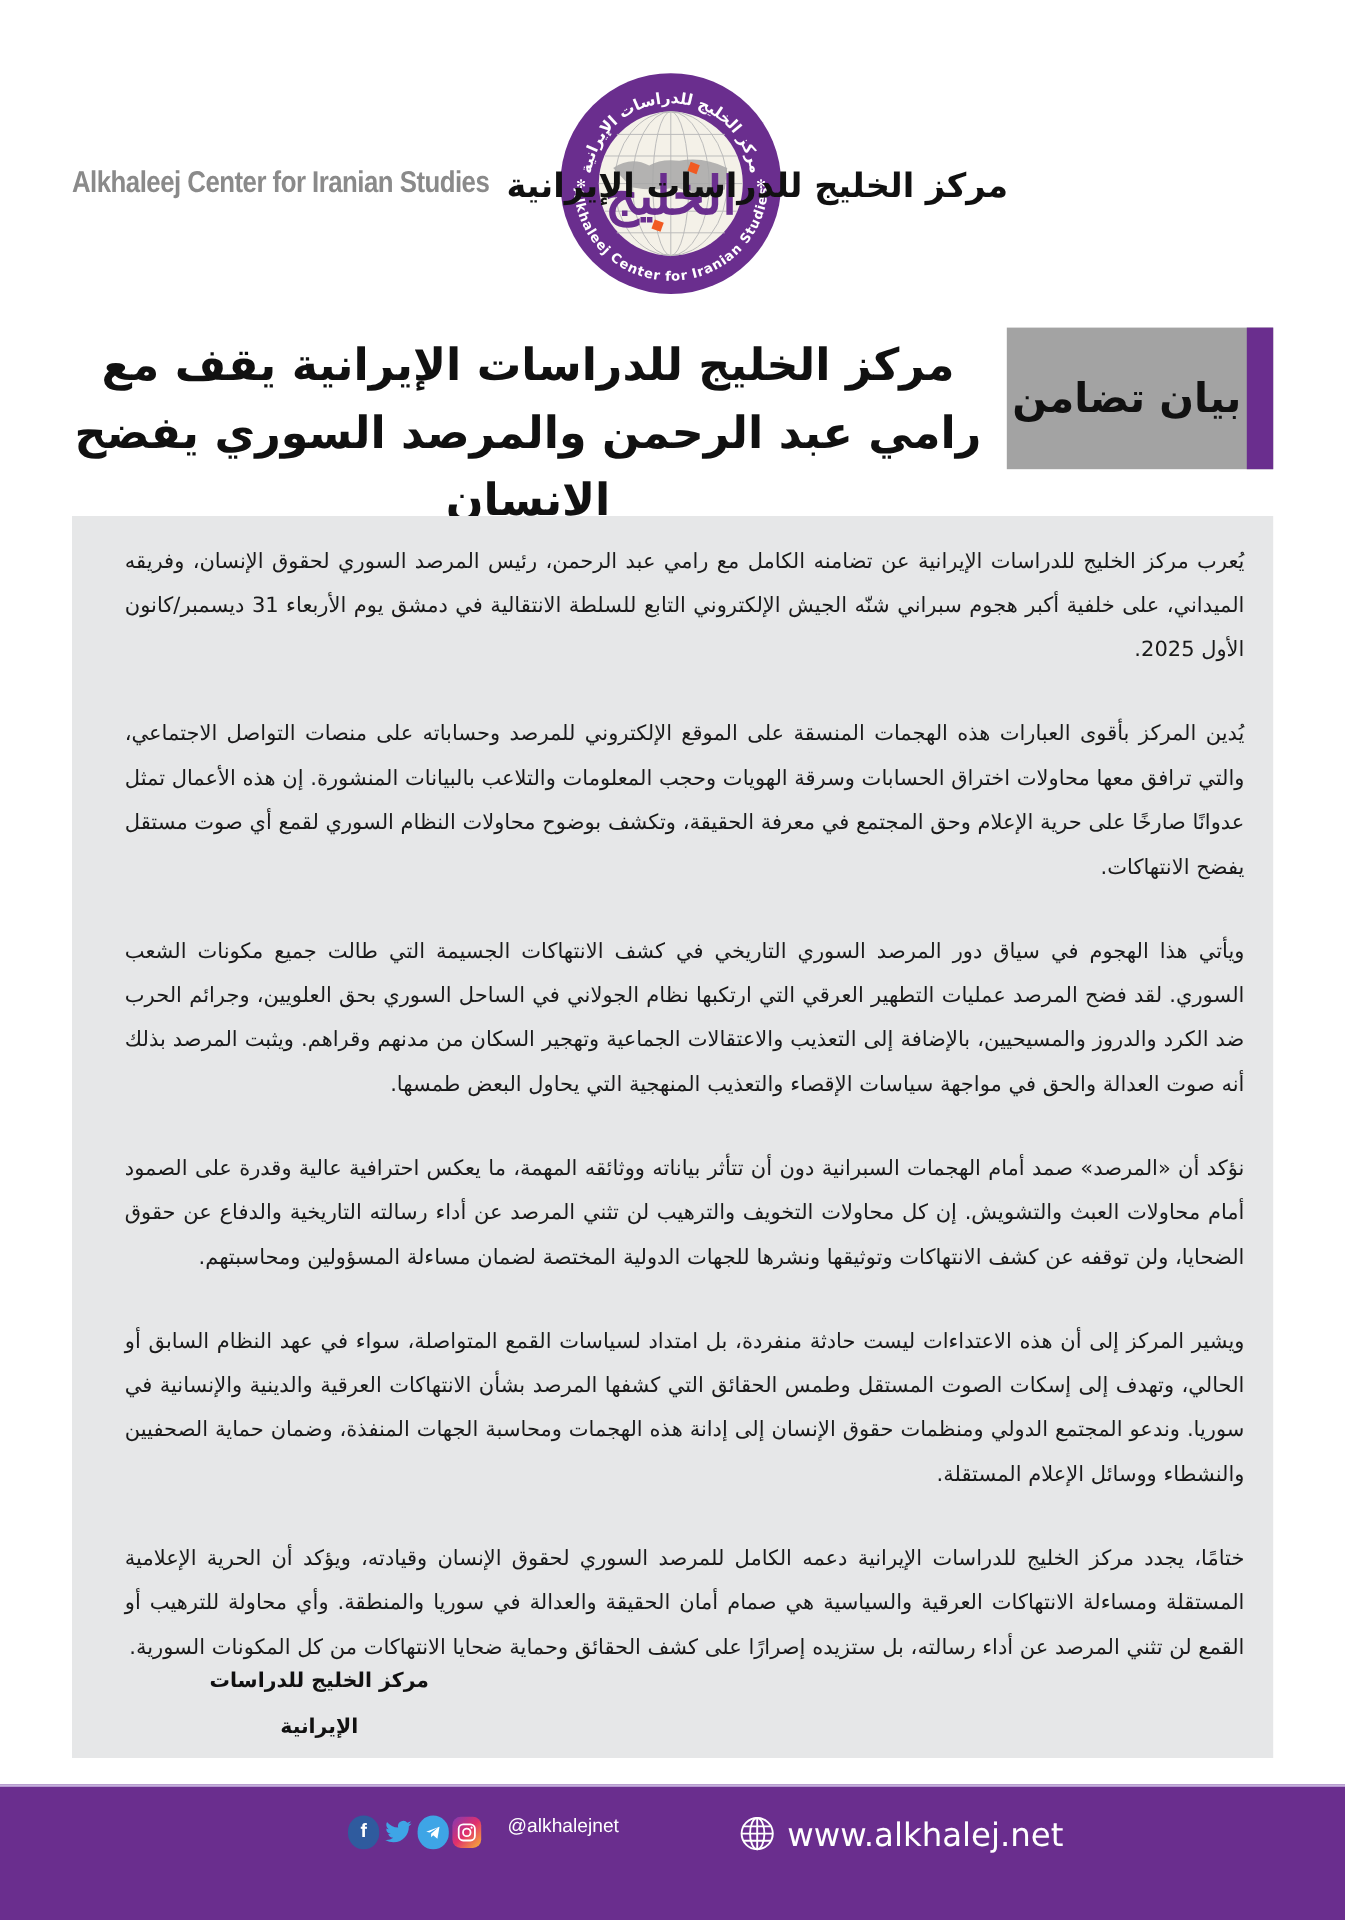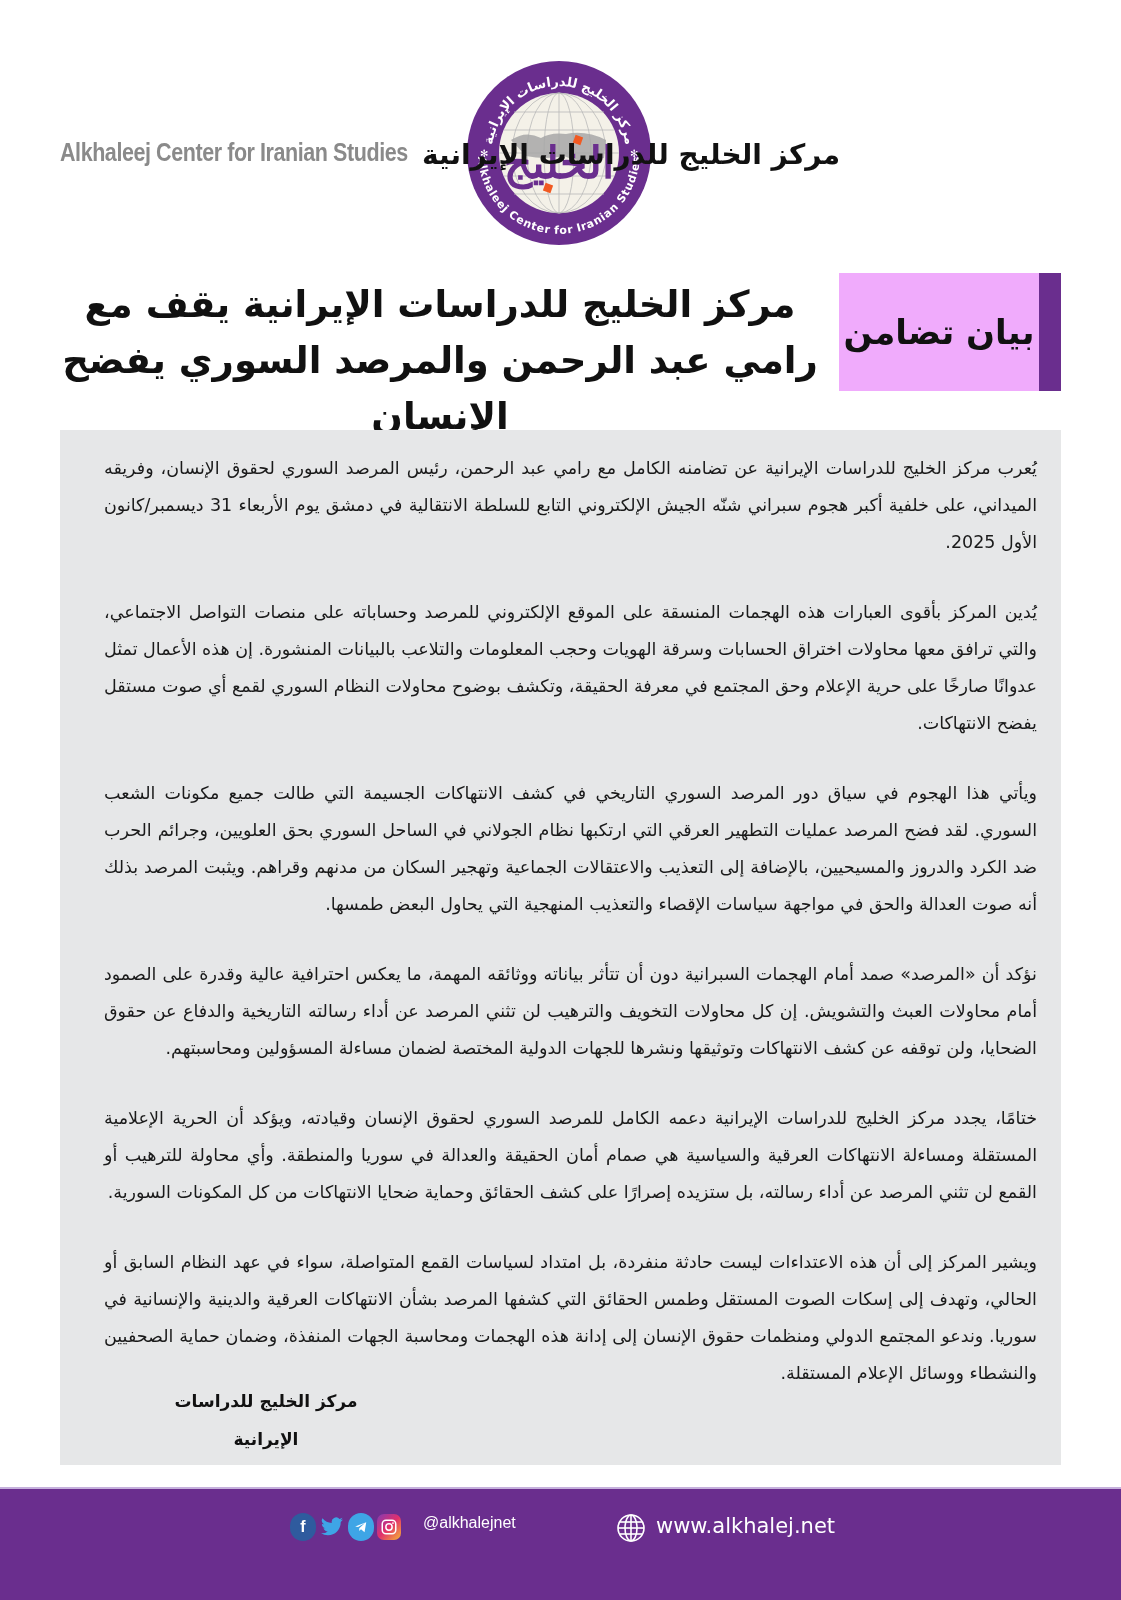--- a/index.html
+++ b/index.html
@@ -5,41 +5,41 @@
   html, body { margin:0; padding:0; background:#ffffff; }
   body { width:1121px; height:1600px; position:relative; overflow:hidden; font-family:"DejaVu Sans", sans-serif; }
 
   .header { position:absolute; top:0; left:0; width:898px; height:260px; }
   .en-name { position:absolute; left:60px; top:138px; font-family:"Liberation Sans", sans-serif; font-size:25px; font-weight:bold; color:#8a8a8a; letter-spacing:-0.5px; transform:scaleX(0.86); transform-origin:left center; white-space:nowrap; }
   .ar-name { position:absolute; right:58px; top:138px; direction:rtl; font-family:"DejaVu Sans", sans-serif; font-size:28px; font-weight:bold; color:#111; white-space:nowrap; }
 
   .logo { position:absolute; left:466px; top:60px; width:186px; height:186px; }
 
   .title-row { position:absolute; top:273px; left:0; width:1121px; height:120px; }
-  .badge { position:absolute; left:839px; top:0; width:222px; height:118px; background:#f0abfc; }
+  .badge { position:absolute; left:839px; top:0; width:222px; height:118px; background:#a3a3a3; }
   .badge-bar { position:absolute; right:0; top:0; width:22px; height:118px; background:#6a2e8e; }
   .badge-text { position:absolute; left:0; right:22px; top:0; bottom:0; display:flex; align-items:center; justify-content:center; direction:rtl; font-size:34px; font-weight:bold; color:#111; }
   .headline { position:absolute; left:60px; width:760px; top:4px; direction:rtl; text-align:center; font-size:37px; font-weight:bold; color:#111; line-height:56px; }
 
   .content { position:absolute; left:60px; top:430px; width:1001px; height:1035px; background:#e6e7e8; }
   .body-text { position:absolute; left:24px; right:24px; top:20px; direction:rtl; text-align:justify; font-size:17.5px; line-height:37px; color:#1a1a1a;margin-left:20px; }
   .body-text p { margin:0 0 33px 0; }
   .sign { position:absolute; left:86px; top:952px; direction:rtl; text-align:center; font-weight:bold; font-size:17px; color:#111; line-height:38px; width:240px; }
 
   .footer { position:absolute; left:0; top:1487px; width:1121px; height:113px; background:#6a2e8e; border-top:2px solid #c5b0dc; }
   .footer-inner { position:absolute; top:18px; left:0; width:1121px; height:40px; }
   .social { position:absolute; left:290px; top:6px; display:flex; align-items:center; gap:3px; }
   .soc { width:26px; height:28px; border-radius:13px; display:flex; align-items:center; justify-content:center; color:#fff; font-weight:bold; font-size:16px; font-family:"Liberation Sans", sans-serif; }
   .fb { background:#2f5b9e; }
   .tw { background:transparent; color:#3ea5e6; font-size:24px; }
   .tg { background:#3ea5e6; font-size:13px; }
   .ig { background:linear-gradient(135deg,#833ab4,#e1306c 50%,#f7b733); border-radius:7px; width:24px; height:26px; }
   .handle { position:absolute; left:423px; top:7px; color:#fff; font-family:Liberation Sans, sans-serif; font-size:16px; white-space:nowrap; }
   .globe { position:absolute; left:616px; top:6px; width:30px; height:30px; }
-  .url { position:absolute; left:656px; top:7px; color:#fff; font-family:"DejaVu Sans", sans-serif; font-size:21px; white-space:nowrap; }
+  .url { position:absolute; left:656px; top:7px; color:#fff; font-family:"DejaVu Sans", sans-serif; font-size:27px; white-space:nowrap; }
 </style>
 </head>
 <body>
 
 <div class="header">
   <div class="en-name">Alkhaleej Center for Iranian Studies</div>
 
   <div class="logo">
     <svg width="186" height="186" viewBox="0 0 186 186">
       <defs>
@@ -83,22 +83,22 @@
     <div>رامي عبد الرحمن والمرصد السوري يفضح الإنسان</div>
   </div>
 </div>
 
 <div class="content">
   <div class="body-text">
     <p>يُعرب مركز الخليج للدراسات الإيرانية عن تضامنه الكامل مع رامي عبد الرحمن، رئيس المرصد السوري لحقوق الإنسان، وفريقه الميداني، على خلفية أكبر هجوم سبراني شنّه الجيش الإلكتروني التابع للسلطة الانتقالية في دمشق يوم الأربعاء 31 ديسمبر/كانون الأول 2025.</p>
     <p>يُدين المركز بأقوى العبارات هذه الهجمات المنسقة على الموقع الإلكتروني للمرصد وحساباته على منصات التواصل الاجتماعي، والتي ترافق معها محاولات اختراق الحسابات وسرقة الهويات وحجب المعلومات والتلاعب بالبيانات المنشورة. إن هذه الأعمال تمثل عدوانًا صارخًا على حرية الإعلام وحق المجتمع في معرفة الحقيقة، وتكشف بوضوح محاولات النظام السوري لقمع أي صوت مستقل يفضح الانتهاكات.</p>
     <p>ويأتي هذا الهجوم في سياق دور المرصد السوري التاريخي في كشف الانتهاكات الجسيمة التي طالت جميع مكونات الشعب السوري. لقد فضح المرصد عمليات التطهير العرقي التي ارتكبها نظام الجولاني في الساحل السوري بحق العلويين، وجرائم الحرب ضد الكرد والدروز والمسيحيين، بالإضافة إلى التعذيب والاعتقالات الجماعية وتهجير السكان من مدنهم وقراهم. ويثبت المرصد بذلك أنه صوت العدالة والحق في مواجهة سياسات الإقصاء والتعذيب المنهجية التي يحاول البعض طمسها.</p>
     <p>نؤكد أن «المرصد» صمد أمام الهجمات السبرانية دون أن تتأثر بياناته ووثائقه المهمة، ما يعكس احترافية عالية وقدرة على الصمود أمام محاولات العبث والتشويش. إن كل محاولات التخويف والترهيب لن تثني المرصد عن أداء رسالته التاريخية والدفاع عن حقوق الضحايا، ولن توقفه عن كشف الانتهاكات وتوثيقها ونشرها للجهات الدولية المختصة لضمان مساءلة المسؤولين ومحاسبتهم.</p>
+    <p>ويشير المركز إلى أن هذه الاعتداءات ليست حادثة منفردة، بل امتداد لسياسات القمع المتواصلة، سواء في عهد النظام السابق أو الحالي، وتهدف إلى إسكات الصوت المستقل وطمس الحقائق التي كشفها المرصد بشأن الانتهاكات العرقية والدينية والإنسانية في سوريا. وندعو المجتمع الدولي ومنظمات حقوق الإنسان إلى إدانة هذه الهجمات ومحاسبة الجهات المنفذة، وضمان حماية الصحفيين والنشطاء ووسائل الإعلام المستقلة.</p>
     <p>ختامًا، يجدد مركز الخليج للدراسات الإيرانية دعمه الكامل للمرصد السوري لحقوق الإنسان وقيادته، ويؤكد أن الحرية الإعلامية المستقلة ومساءلة الانتهاكات العرقية والسياسية هي صمام أمان الحقيقة والعدالة في سوريا والمنطقة. وأي محاولة للترهيب أو القمع لن تثني المرصد عن أداء رسالته، بل ستزيده إصرارًا على كشف الحقائق وحماية ضحايا الانتهاكات من كل المكونات السورية.</p>
-    <p>ويشير المركز إلى أن هذه الاعتداءات ليست حادثة منفردة، بل امتداد لسياسات القمع المتواصلة، سواء في عهد النظام السابق أو الحالي، وتهدف إلى إسكات الصوت المستقل وطمس الحقائق التي كشفها المرصد بشأن الانتهاكات العرقية والدينية والإنسانية في سوريا. وندعو المجتمع الدولي ومنظمات حقوق الإنسان إلى إدانة هذه الهجمات ومحاسبة الجهات المنفذة، وضمان حماية الصحفيين والنشطاء ووسائل الإعلام المستقلة.</p>
   </div>
   <div class="sign">
     <div>مركز الخليج للدراسات الإيرانية</div>
   </div>
 </div>
 
 <div class="footer">
   <div class="footer-inner">
     <div class="social">
       <div class="soc fb">f</div>

